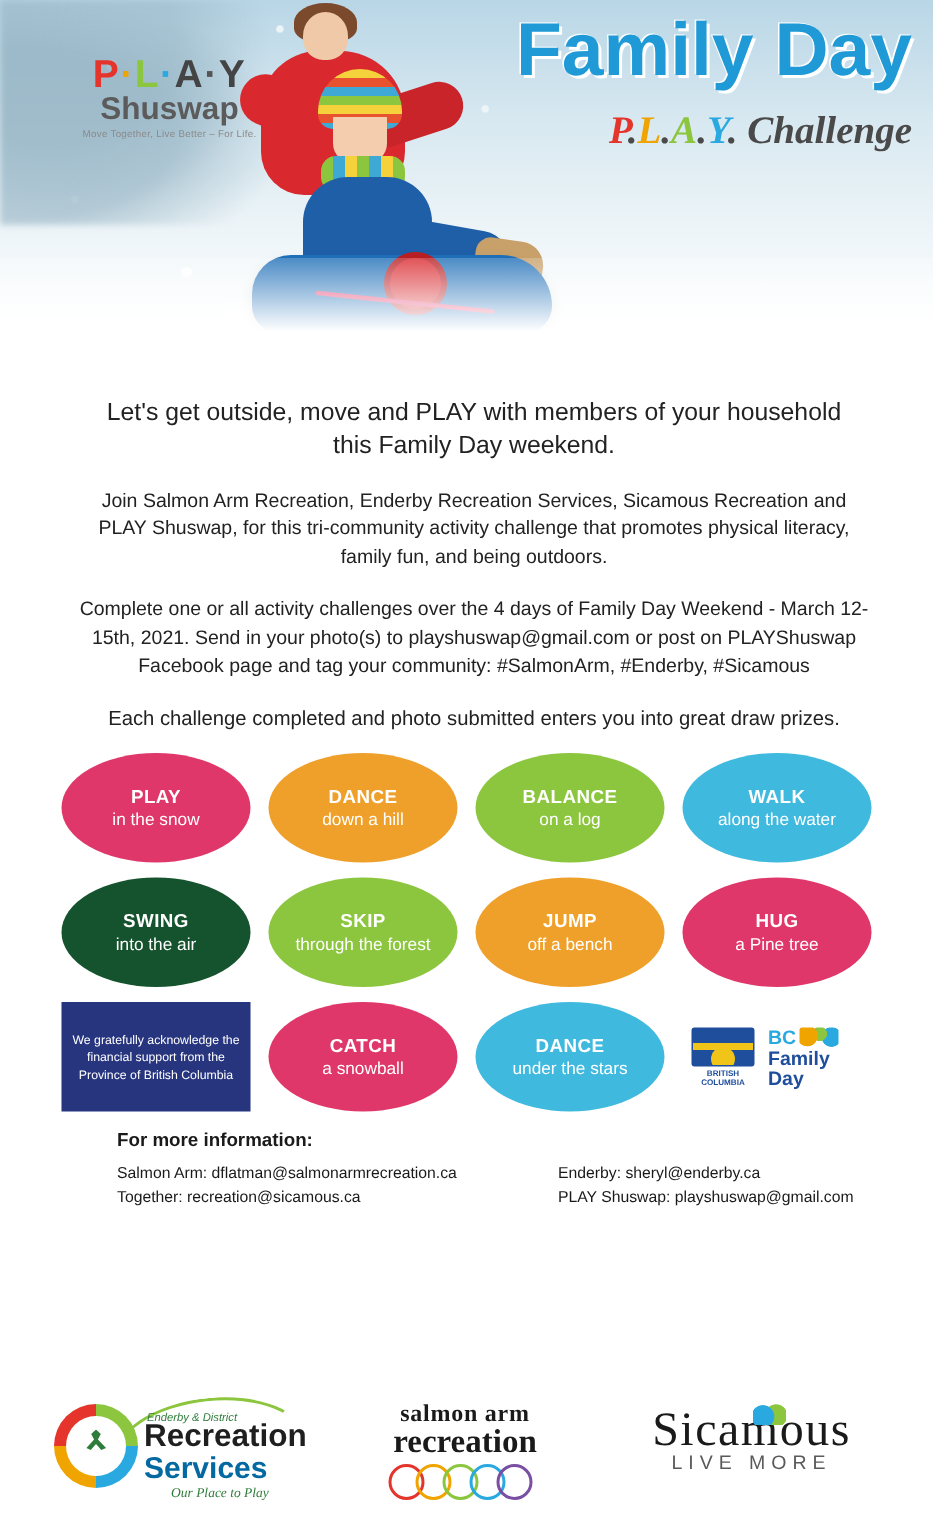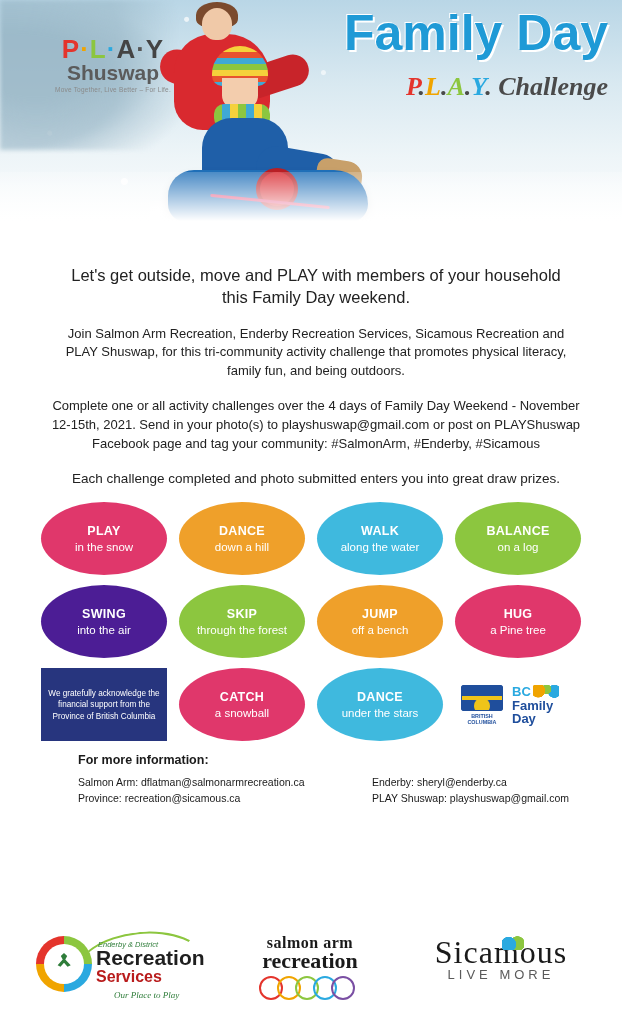--- a/index.html
+++ b/index.html
@@ -367,21 +367,21 @@
   .logo-enderby .small {
     position: absolute; left: 62px; top: 10px;
     font-size: 7.5px; font-style: italic; color: #2f7d3a;
   }
   .logo-enderby .rec {
     position: absolute; left: 60px; top: 16px;
     font-size: 21px; font-weight: bold; color: #1f1f1f; letter-spacing: 0px;
   }
   .logo-enderby .serv {
     position: absolute; left: 60px; top: 38px;
-    font-size: 16px; font-weight: bold; color: #b91c1c;
+    font-size: 20px; font-weight: bold; color: #0369a1;
   }
   .logo-enderby .tag {
     position: absolute; left: 78px; top: 60px;
     font-size: 9px; font-style: italic; color: #2f7d3a;
     font-family: Liberation Serif, serif;
   }
   .logo-enderby .swoosh {
     position: absolute; left: 40px; top: 2px; width: 126px; height: 66px;
     border: 2px solid #8cc63f; border-radius: 50%;
     border-color: #8cc63f transparent transparent transparent;
@@ -470,47 +470,47 @@
       <div class="headline-main">Family Day</div>
       <div class="headline-sub">
         <span class="c1">P</span>.<span class="c2">L</span>.<span class="c3">A</span>.<span class="c4">Y</span>. <span>Challenge</span>
       </div>
     </div>
   </div>
 
   <div class="body-wrap">
     <div class="lede">Let's get outside, move and PLAY with members of your household this Family Day weekend.</div>
     <div class="para">Join Salmon Arm Recreation, Enderby Recreation Services, Sicamous Recreation and PLAY Shuswap, for this tri-community activity challenge that promotes physical literacy, family fun, and being outdoors.</div>
-    <div class="para2">Complete one or all activity challenges over the 4 days of Family Day Weekend - November 12-15th, 2021. Send in your photo(s) to playshuswap@gmail.com or post on PLAYShuswap Facebook page and tag your community: #SalmonArm, #Enderby, #Sicamous</div>
+    <div class="para2">Complete one or all activity challenges over the 4 days of Family Day Weekend - March 12-15th, 2021. Send in your photo(s) to playshuswap@gmail.com or post on PLAYShuswap Facebook page and tag your community: #SalmonArm, #Enderby, #Sicamous</div>
     <div class="para3">Each challenge completed and photo submitted enters you into great draw prizes.</div>
   </div>
 
   <div class="bubbles">
 
     <div class="bubble-row">
       <div class="bubble" style="background:#e0376b">
         <div class="b-title">PLAY</div>
         <div class="b-sub">in the snow</div>
       </div>
       <div class="bubble" style="background:#efa02a">
         <div class="b-title">DANCE</div>
         <div class="b-sub">down a hill</div>
       </div>
+      <div class="bubble" style="background:#8cc63f">
+        <div class="b-title">BALANCE</div>
+        <div class="b-sub">on a log</div>
+      </div>
       <div class="bubble" style="background:#3fb9de">
         <div class="b-title">WALK</div>
         <div class="b-sub">along the water</div>
       </div>
-      <div class="bubble" style="background:#8cc63f">
-        <div class="b-title">BALANCE</div>
-        <div class="b-sub">on a log</div>
-      </div>
     </div>
 
     <div class="bubble-row">
-      <div class="bubble" style="background:#4c1d95">
+      <div class="bubble" style="background:#14532d">
         <div class="b-title">SWING</div>
         <div class="b-sub">into the air</div>
       </div>
       <div class="bubble" style="background:#8cc63f">
         <div class="b-title">SKIP</div>
         <div class="b-sub">through the forest</div>
       </div>
       <div class="bubble" style="background:#efa02a">
         <div class="b-title">JUMP</div>
         <div class="b-sub">off a bench</div>
@@ -549,21 +549,21 @@
       </div>
     </div>
 
   </div>
 
   <div class="contact">
     <div class="contact-title">For more information:</div>
     <div class="contact-grid">
       <div class="contact-col-left">
         <div>Salmon Arm: dflatman@salmonarmrecreation.ca</div>
-        <div>Province: recreation@sicamous.ca</div>
+        <div>Together: recreation@sicamous.ca</div>
       </div>
       <div class="contact-col-right">
         <div>Enderby: sheryl@enderby.ca</div>
         <div>PLAY Shuswap: playshuswap@gmail.com</div>
       </div>
     </div>
   </div>
 
   <div class="footer">
 

